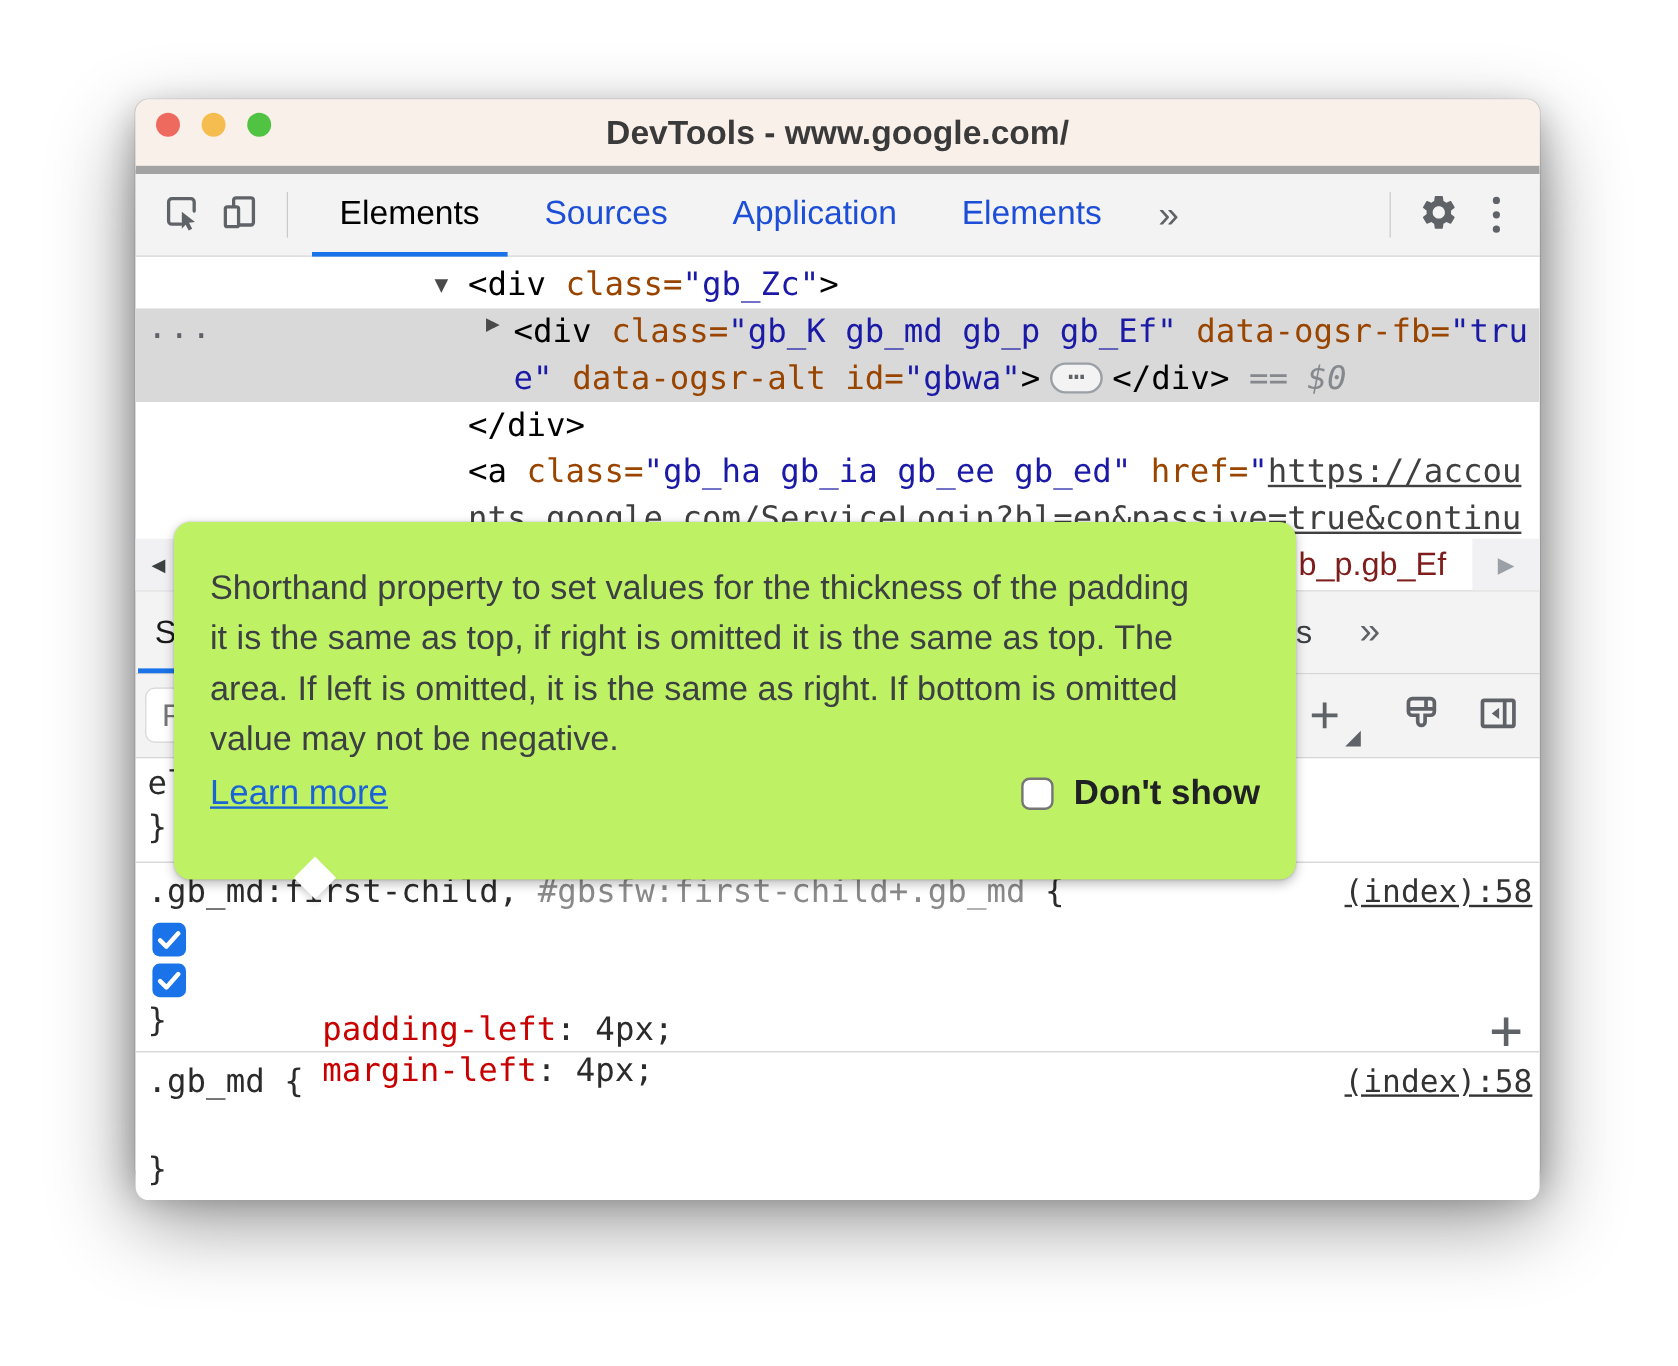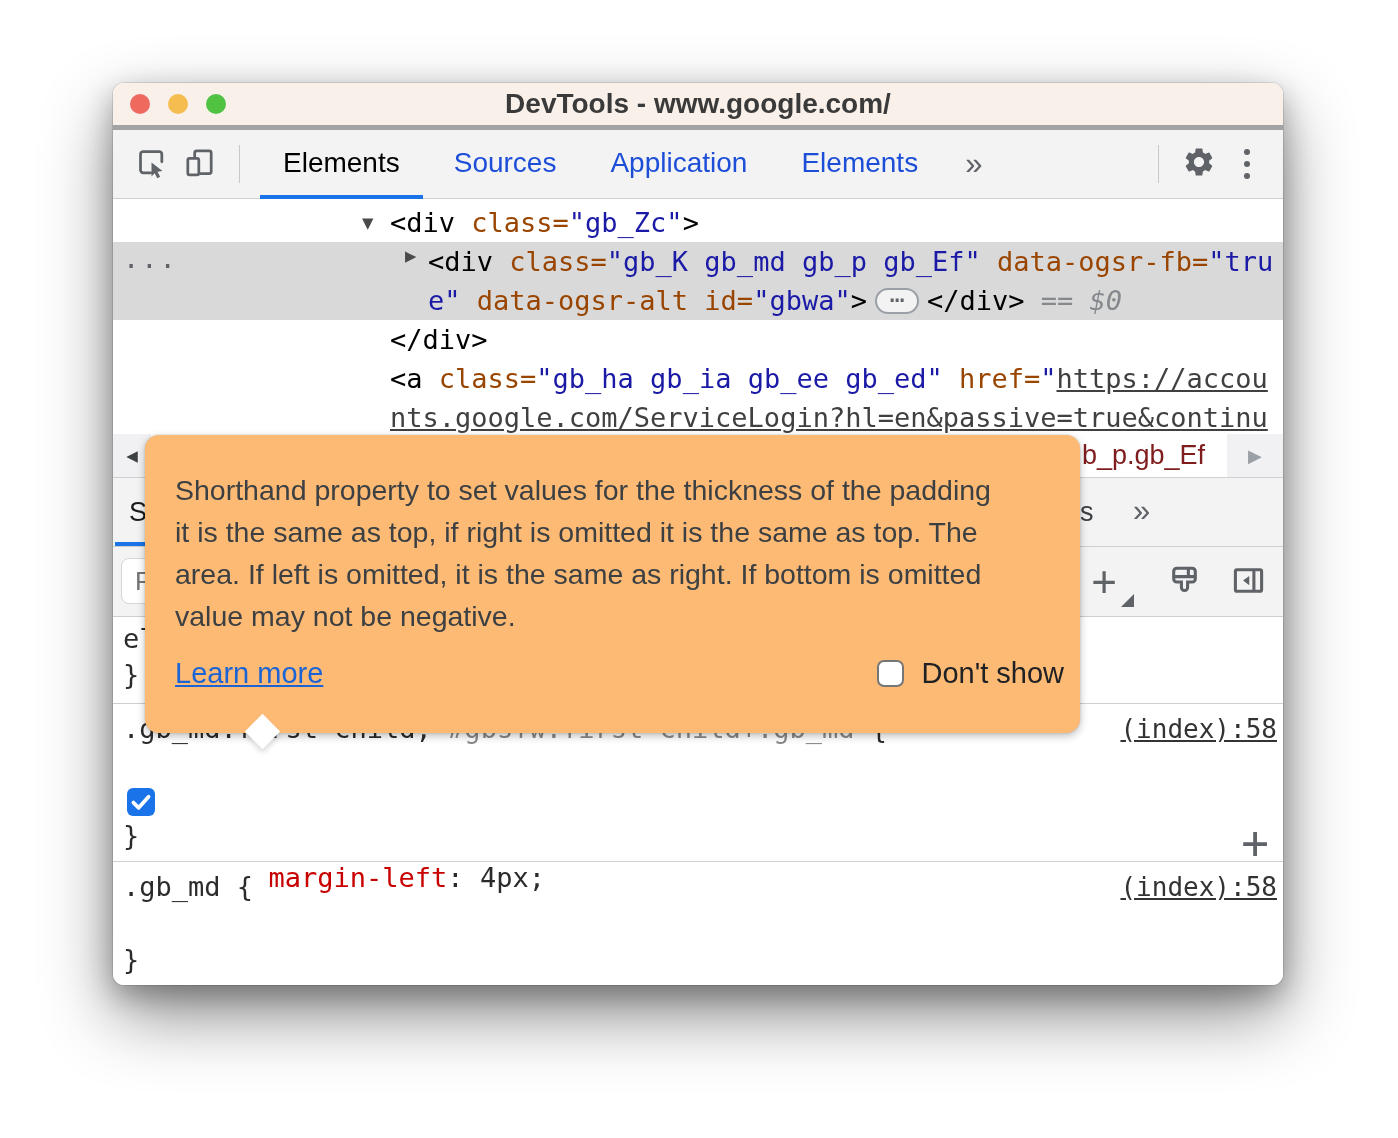--- a/index.html
+++ b/index.html
@@ -6,22 +6,22 @@
   body{
     width:1398px;height:1138px;position:relative;background:#ffffff;
     font-family:"Liberation Sans",sans-serif;overflow:hidden;
   }
   .window{
     position:absolute;left:113px;top:83px;width:1170px;height:902px;
     background:#fff;border-radius:11px;
     box-shadow:0 0 0 1px rgba(0,0,0,0.10),0 30px 70px rgba(0,0,0,0.45),0 10px 28px rgba(0,0,0,0.28);
   }
   
-  .titlebar{height:47px;background:#faf0ea;border-radius:11px 11px 0 0;position:relative;
-    display:flex;align-items:center;justify-content:center;border-bottom:5px solid #a3a3a3;box-sizing:border-box;}
+  .titlebar{height:62px;background:#faf0ea;border-radius:11px 11px 0 0;position:relative;
+    display:flex;align-items:center;justify-content:center;border-bottom:7px solid #a3a3a3;box-sizing:border-box;}
   .traffic{position:absolute;left:17px;top:11px;display:flex;gap:18px;}
   .dot{width:20px;height:20px;border-radius:50%;}
   .dot.r{background:#ee6a5f}.dot.y{background:#f5bd4f}.dot.g{background:#50c342}
   .wtitle{font-size:28px;font-weight:bold;color:#3a3a3a;}
   
   .toolbar{height:69px;background:#f3f3f3;border-bottom:1px solid #cfcfcf;display:flex;align-items:center;
     padding:0 12px 0 14px;box-sizing:border-box;}
   .tbicon{width:48px;height:48px;display:flex;align-items:center;justify-content:center;}
   .tbsep{width:1px;height:38px;background:#c9c9c9;margin:0 16px;}
   .tab{height:69px;line-height:66px;padding:0 27px;font-size:28px;color:#1d4ed8;position:relative;box-sizing:border-box;}
@@ -75,27 +75,27 @@
   .sline{position:absolute;left:10px;height:38px;line-height:38px;white-space:pre;}
   .divider{position:absolute;left:0;right:0;height:1px;background:#d0d0d0;}
   .srclink{position:absolute;right:6px;height:38px;line-height:38px;font-size:26px;color:#333;text-decoration:underline;white-space:pre;}
   .tk-sel{color:#2b2b2b}.tk-selgray{color:#8a8a8a}
   .prop{position:absolute;left:0;right:0;height:38px;line-height:38px;padding-left:58px;box-sizing:border-box;white-space:pre;}
   .chk{position:absolute;left:14px;top:5px;width:28px;height:28px;background:#1a73e8;border-radius:6px;}
   .tk-prop{color:#c80000}
   .expand{color:#9aa0a6;font-size:20px;margin:0 10px 0 2px;vertical-align:2px;}
   .addrule{position:absolute;right:14px;top:206px;font-size:46px;font-weight:300;color:#5f6368;line-height:40px;}
   
-  .tooltip{position:absolute;left:32px;top:352px;width:935px;height:298px;background:#fdba74;border-radius:14px;
+  .tooltip{position:absolute;left:32px;top:352px;width:935px;height:298px;background:#bef264;border-radius:14px;
     box-shadow:0 3px 9px rgba(0,0,0,0.26),0 0 2px rgba(0,0,0,0.18);z-index:50;
-    padding:34px 16px 0 30px;box-sizing:border-box;}
+    padding:34px 30px 0 30px;box-sizing:border-box;}
   .ttline{font-size:28.5px;line-height:42px;color:#3c4043;white-space:nowrap;}
-  .ttfoot{display:flex;align-items:center;margin-top:20px;}
+  .ttfoot{display:flex;align-items:center;margin-top:8px;}
   .learn{font-size:29px;color:#1a64d6;text-decoration:underline;}
-  .dontgrp{margin-left:auto;display:flex;align-items:center;gap:17px;}
+  .dontgrp{margin-left:auto;display:flex;align-items:center;gap:17px;font-weight:bold;}
   .dchk{width:27px;height:27px;border:2.5px solid #767676;border-radius:7px;background:#fff;box-sizing:border-box;}
   .dontlabel{font-size:29px;color:#202124;}
   .ttarrow{position:absolute;left:105px;bottom:-11px;width:25px;height:25px;background:#fff;transform:rotate(45deg);
     box-shadow:3px 3px 5px rgba(0,0,0,0.13);}
 </style>
 </head>
 <body>
 
 <div class="window">
 
@@ -209,20 +209,26 @@
 
   <div class="stylespane">
     <div class="sline" style="top:3px;"><span class="tk-sel">element.style {</span></div>
     <div class="sline" style="top:39px;"><span class="tk-sel">}</span></div>
 
     <div class="divider" style="top:86px;"></div>
 
     <div class="sline" style="top:93px;"><span class="tk-sel">.gb_md:first-child,</span><span class="tk-selgray"> #gbsfw:first-child+.gb_md</span><span class="tk-sel"> {</span></div>
     <div class="srclink" style="top:93px;">(index):58</div>
 
+    <div class="prop" style="top:132px;">
+      <span class="chk"><svg viewBox="0 0 24 24" width="28" height="28">
+            <path d="M5.5 12.5l4.5 4.5 8.5-9.5" stroke="#fff" stroke-width="3.2" fill="none" stroke-linecap="round" stroke-linejoin="round"></path>
+          </svg></span>
+      <span class="tk-prop">padding-left</span><span class="tk-sel">: </span><span class="tk-sel">4px;</span>
+    </div>
     <div class="prop" style="top:166px;">
       <span class="chk"><svg viewBox="0 0 24 24" width="28" height="28">
             <path d="M5.5 12.5l4.5 4.5 8.5-9.5" stroke="#fff" stroke-width="3.2" fill="none" stroke-linecap="round" stroke-linejoin="round"></path>
           </svg></span>
       <span class="tk-prop">margin-left</span><span class="tk-sel">: </span><span class="tk-sel">4px;</span>
     </div>
     <div class="sline" style="top:200px;"><span class="tk-sel">}</span></div>
     <div class="addrule">+</div>
 
     <div class="divider" style="top:244px;"></div>

